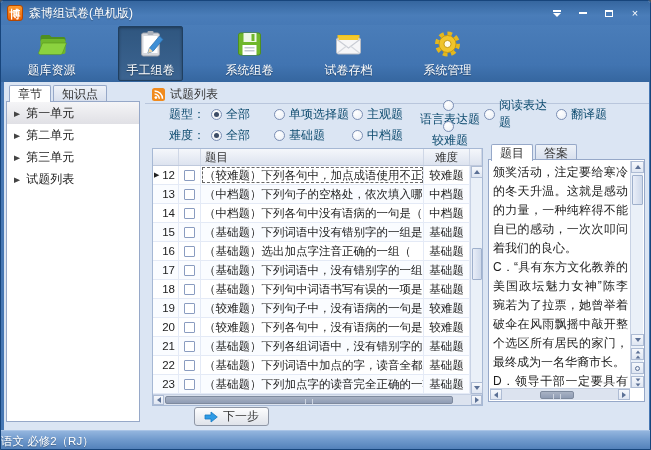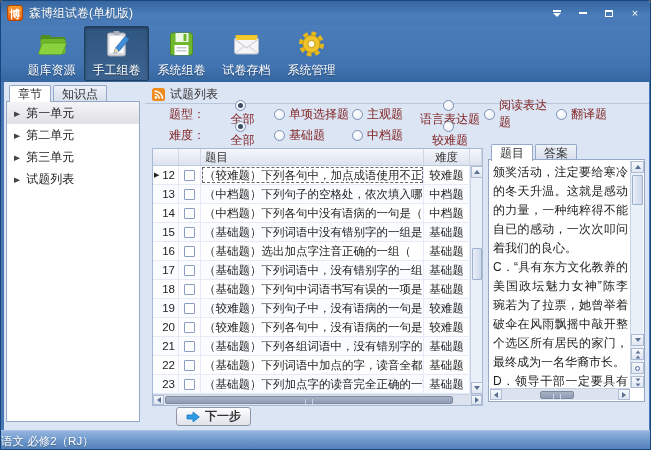--- a/index.html
+++ b/index.html
@@ -26,21 +26,21 @@
     color:#fff; font-size:11px; margin-left:4px; cursor:default; }
   .ico-min{ width:8px; height:2px; background:#fff; }
   .ico-max{ width:8px; height:7px; border:1px solid #fff; border-top:2px solid #fff; }
   .ico-skin-bar{ width:8px; height:2px; background:#fff; margin-bottom:1px; }
   .ico-skin-tri{ width:0; height:0; border-left:4px solid transparent; border-right:4px solid transparent; border-top:4px solid #fff; }
   .skin-wrap{ display:flex; flex-direction:column; align-items:center; }
   
   .toolbar{
     position:absolute; left:0; top:24px; width:651px; height:57px;
     background:linear-gradient(180deg,#4a7db9 0%,#4174b1 70%,#35669f 100%);
-    display:flex; align-items:stretch; padding:1px 0 1px 18px;
+    display:flex; align-items:stretch; padding:1px 0 1px 18px;gap:34px;
   }
   .tool-item{
     width:65px; display:flex; flex-direction:column; align-items:center; justify-content:center;
     color:#fff; font-size:12px; border:1px solid transparent; border-radius:2px;
     text-shadow:0 1px 1px rgba(0,0,0,.4);
   }
   .tool-item.on{
     background:linear-gradient(180deg,#2f567f,#3c6491);
     border:1px solid #203f60; box-shadow:inset 0 1px 3px rgba(0,0,0,.35);
   }
@@ -71,33 +71,33 @@
   
   .list-header{
     position:absolute; left:148px; top:4px; height:16px;
     display:flex; align-items:center; font-size:12px; color:#333;
   }
   .list-header svg{ margin-right:5px; }
   .hsep{ position:absolute; left:141px; top:21px; width:504px; height:1px; background:#b9c6dc; }
   
   .filter-row{
     position:absolute; left:165px; height:14px; display:flex; align-items:center;
-    font-size:12px; color:#7f1d1d;
+    font-size:12px; color:#0c4a6e;
   }
   .f-label{ width:42px; }
   .radio-opt{ display:flex; align-items:center; }
   .radio{
     width:11px; height:11px; border:1px solid #7c8fb4; border-radius:50%;
     background:radial-gradient(circle at 35% 30%,#fff,#e8edf5); margin-right:4px; position:relative; flex:none;
   }
   .radio.checked::after{
     content:""; position:absolute; left:2px; top:2px; width:5px; height:5px; border-radius:50%;
     background:#3c4c66;
   }
-  .w1{width:63px;flex-direction:column;} .w2{width:78px;} .w3{width:64px;} .w4{width:68px;flex-direction:column;} .w5{width:72px;}
+  .w1{width:63px;} .w2{width:78px;} .w3{width:64px;} .w4{width:68px;flex-direction:column;} .w5{width:72px;}
   
   .qtable{
     position:absolute; left:148px; top:66px; width:331px; height:258px;
     background:#fff; border:1px solid #a6b8d4;
   }
   .thead{
     position:absolute; left:0; top:0; right:0; height:17px;
     background:linear-gradient(180deg,#f5f7fb,#dde3ef); border-bottom:1px solid #bfc9dc;
     display:flex; font-size:11.5px; color:#333;
   }
@@ -129,23 +129,23 @@
   .vsb-thumb{ position:absolute; left:1px; width:10px; border-radius:1px;
     background:linear-gradient(90deg,#e9eef8,#cdd8ea); border:1px solid #9fb0cc; }
   .hsb{ position:absolute; left:0; right:0; bottom:0; height:11px; background:#dce3ef; border-top:1px solid #c8d2e4; }
   .hsb .sb-btn{ top:0; height:10px; width:11px; }
   .hsb-thumb{ position:absolute; top:1px; height:8px; border-radius:2px;
     background:linear-gradient(180deg,#a8b2c4,#8f9cb4); border:1px solid #7e8a9e; }
   .hsb-grip{ position:absolute; top:2px; left:50%; width:8px; height:5px; margin-left:-4px;
     border-left:1px solid #cdd4e0; border-right:1px solid #cdd4e0; }
   
   .next-btn{
-    position:absolute; left:172px; top:325px; height:19px; padding:0 9px;
+    position:absolute; left:190px; top:325px; height:19px; padding:0 9px;
     display:flex; align-items:center; font-size:12px; color:#333;
-    background:linear-gradient(180deg,#fdfdfe,#dfe3ea); border:1px solid #8f97a6; border-radius:3px;font-weight:bold;
+    background:linear-gradient(180deg,#fdfdfe,#dfe3ea); border:1px solid #8f97a6; border-radius:3px;
   }
   .next-btn svg{ margin-right:5px; }
   
   .preview{ position:absolute; left:484px; top:62px; width:157px; height:258px; }
   .pv-tabs{ display:flex; height:16px; padding-left:3px; }
   .pv-box{ position:absolute; left:0; top:15px; right:0; bottom:0; background:#fff; border:1px solid #96a8c8; }
   .pv-text{
     position:absolute; left:2px; top:2px; right:14px; bottom:13px; overflow:hidden;
     font-size:12px; line-height:19px; color:#1c1c1c; padding:1px 2px; text-align:justify;
   }

